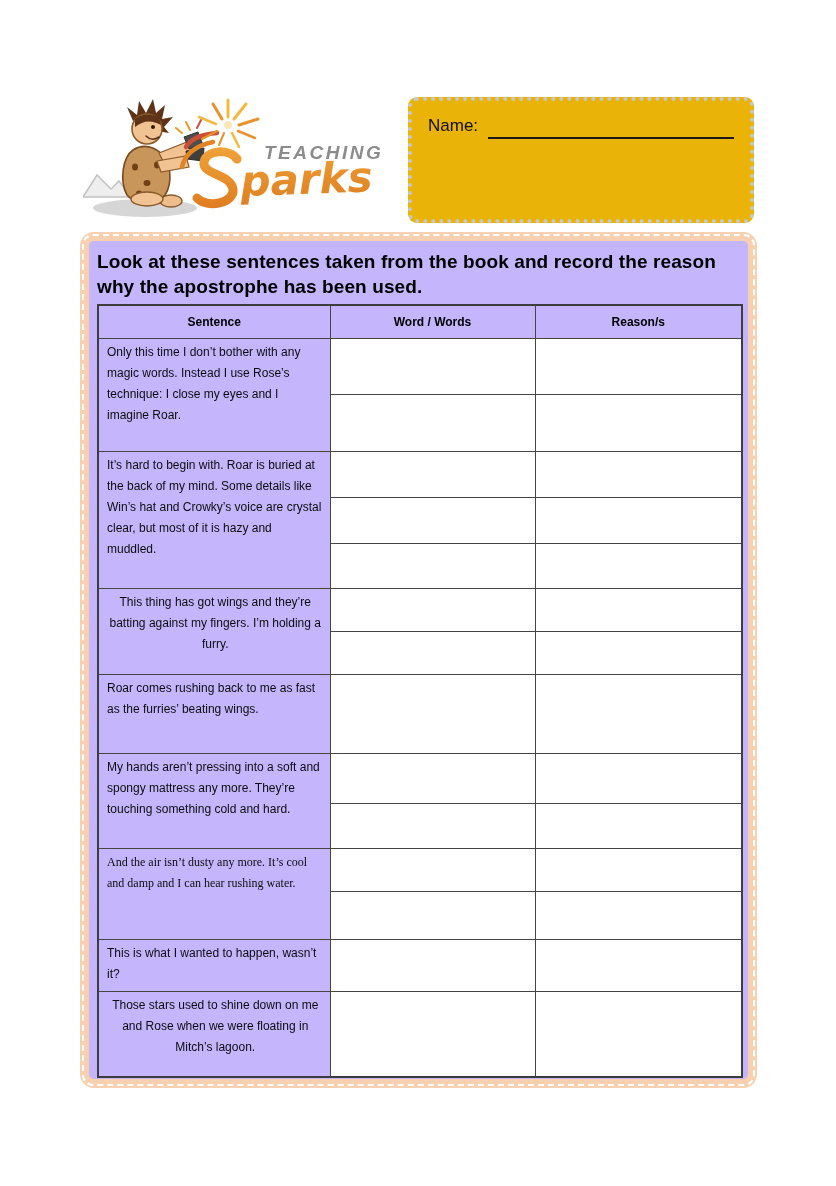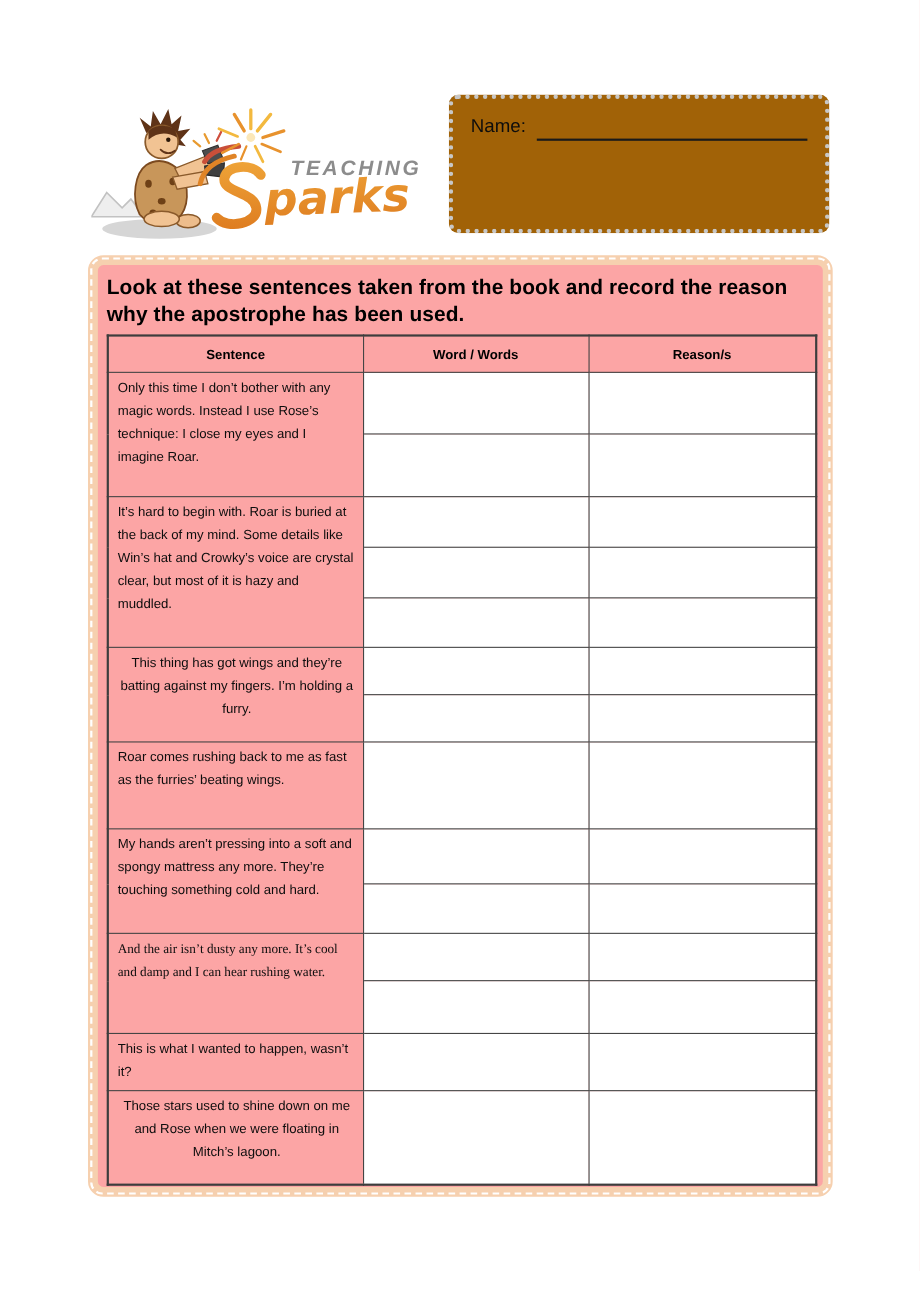--- a/index.html
+++ b/index.html
@@ -2,32 +2,32 @@
 <html><head>
 <meta charset="utf-8">
 <style>
   html,body { margin:0; padding:0; background:#ffffff; }
   body { width:836px; height:1186px; font-family:"Liberation Sans", sans-serif; color:#111; }
   .page { position:relative; width:836px; height:1186px; background:#fff; overflow:hidden; }
 
   
   .logo-wrap { position:absolute; left:83px; top:95px; width:310px; height:140px;font-style:italic; }
   .info-box {
-    position:absolute; left:408px; top:86px; width:346px; height:126px;
+    position:absolute; left:408px; top:97px; width:346px; height:126px;
     box-sizing:border-box; border:4px dotted #c7c7c7; border-radius:9px;
-    background:#a16207; padding:6px 16px 0 16px;
+    background:#eab308; padding:6px 16px 0 16px;
   }
   .info-line { height:38px; display:flex; align-items:center; font-size:17px; color:#0d0d0d; }
   .info-line .lbl { white-space:pre; }
   .name-blank { flex:1; height:24px; margin-left:10px; border-bottom:2px solid #1a1a1a; }
 
   
   .frame {
     position:absolute; left:80px; top:232px; width:677px; height:856px;
-    box-sizing:border-box; border:9px solid #f6d0af; border-radius:14px; background:#fca5a5;
+    box-sizing:border-box; border:9px solid #f6d0af; border-radius:14px; background:#c4b5fd;
   }
   .frame::before {
     content:""; position:absolute; inset:-7px; border:2px dashed #ffffff;
     border-radius:11px; pointer-events:none;
   }
   .instruction {
     margin:9px 8px 5px 8px; font-size:19px; font-weight:bold; color:#000;
     line-height:1.3; letter-spacing:0.1px;
   }
 

